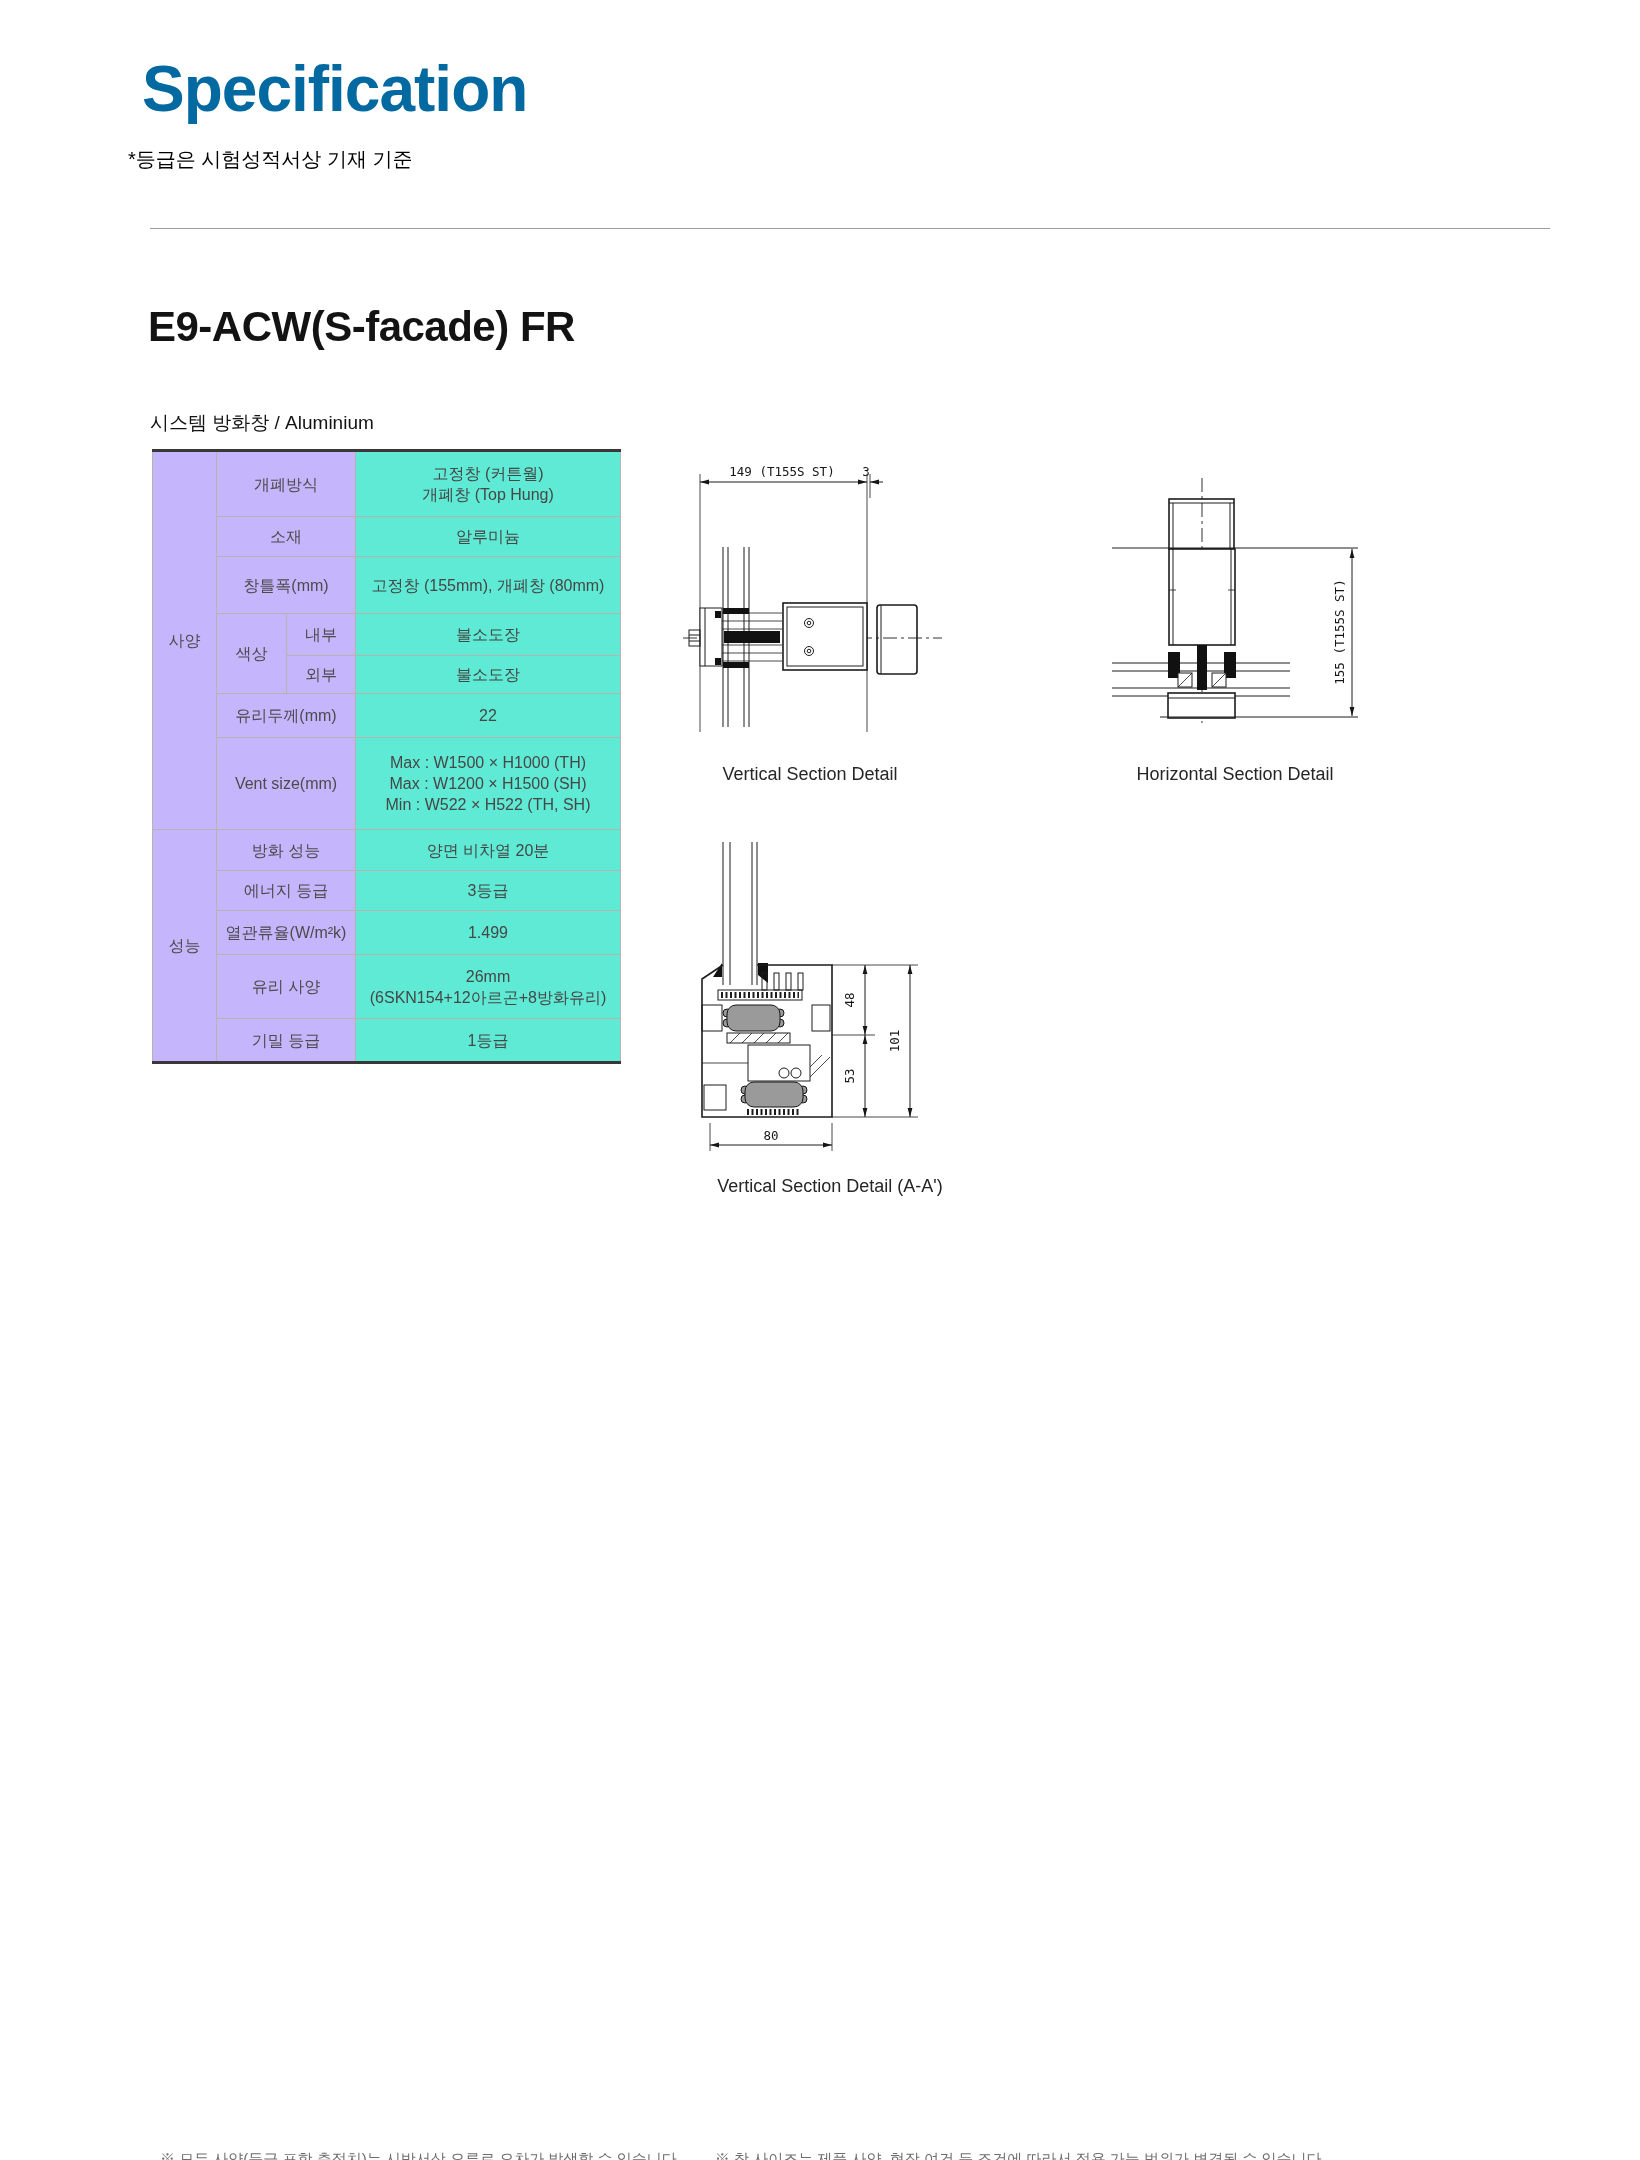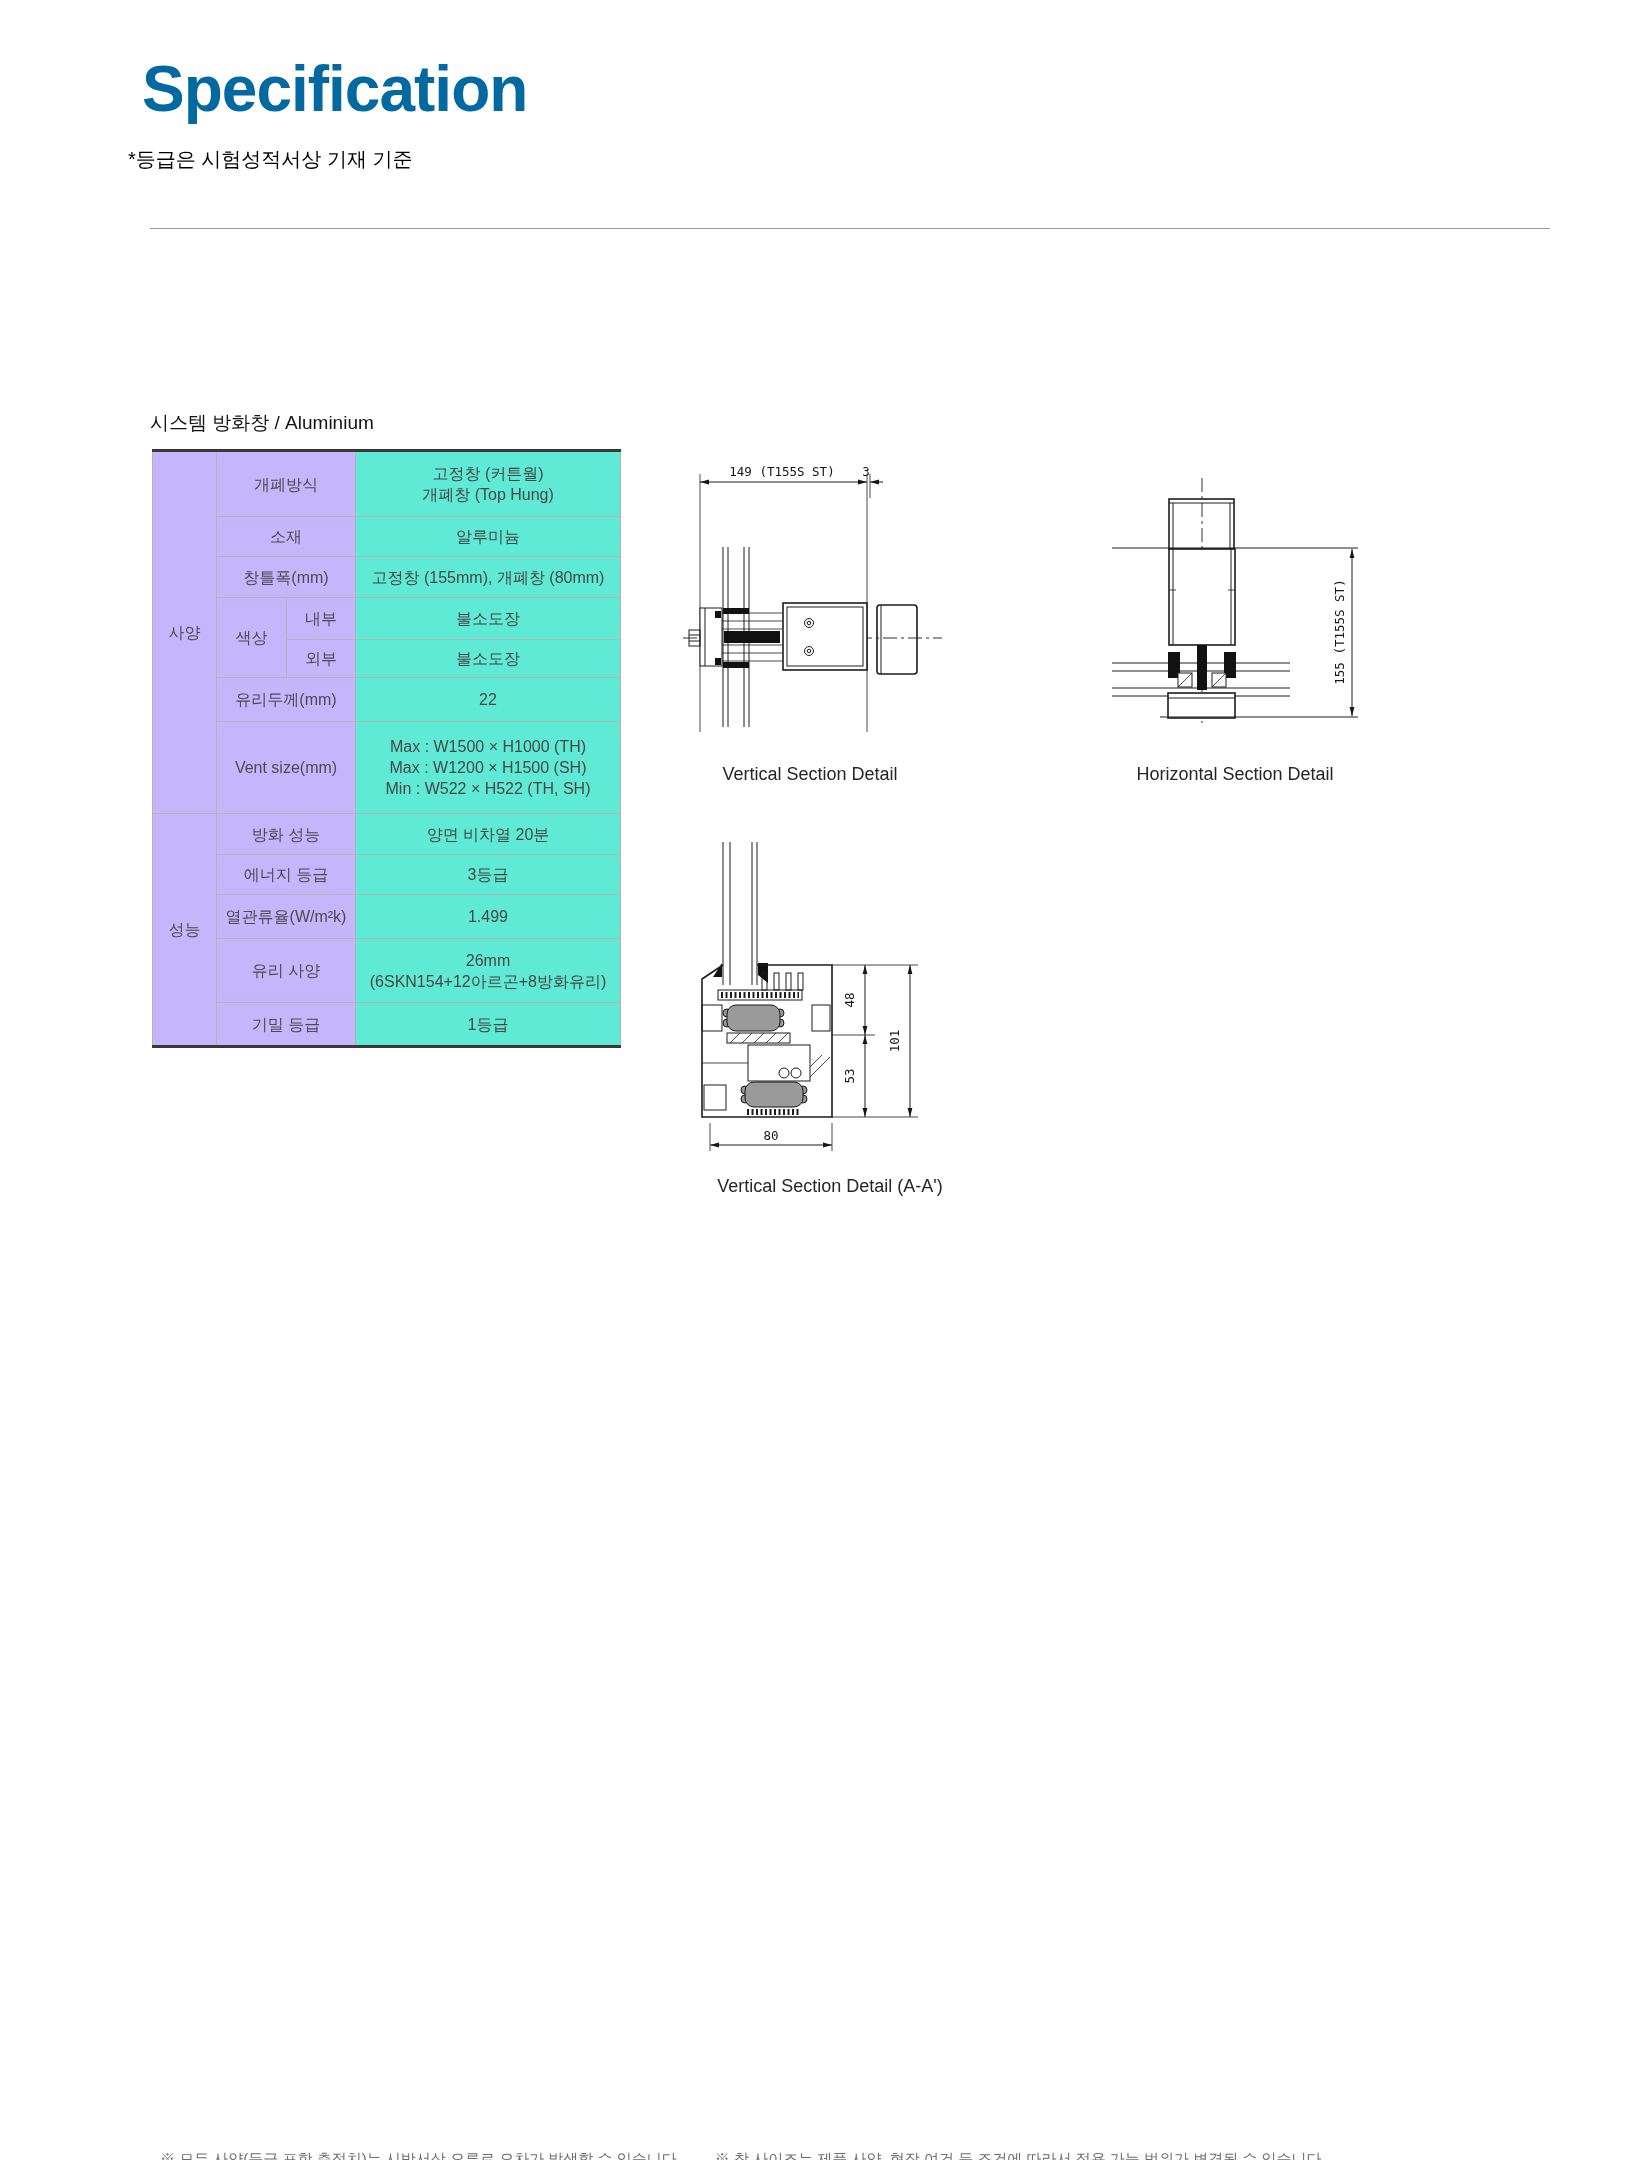--- a/index.html
+++ b/index.html
@@ -60,20 +60,21 @@
   .footnote span{margin-right:34px;}
 </style>
 </head>
 <body>
 
 <div class="abs page-title">Specification</div>
 <div class="abs page-note">*등급은 시험성적서상 기재 기준</div>
 <div class="abs top-divider"></div>
 
 <div class="abs model">
+  <div>E9-ACW(S-facade) FR</div>
 </div>
 <div class="abs model-sub">시스템 방화창 / Aluminium</div>
 
 <table class="spec">
   <colgroup>
       <col style="width:64px">
       <col style="width:70px">
       <col style="width:69px">
       <col style="width:265px">
     </colgroup>
@@ -83,21 +84,21 @@
     <td class="hd" colspan="2">개폐방식</td>
     <td class="val">
       <div>고정창 (커튼월)</div>
       <div>개폐창 (Top Hung)</div>
     </td>
   </tr>
   <tr style="height:40px">
     <td class="hd" colspan="2">소재</td>
     <td class="val">알루미늄</td>
   </tr>
-  <tr style="height:41px">
+  <tr style="height:57px">
     <td class="hd" colspan="2">창틀폭(mm)</td>
     <td class="val">고정창 (155mm), 개폐창 (80mm)</td>
   </tr>
   <tr style="height:42px">
     <td class="hd" rowspan="2">색상</td>
     <td class="hd">내부</td>
     <td class="val">불소도장</td>
   </tr>
   <tr style="height:38px">
     <td class="hd">외부</td>

